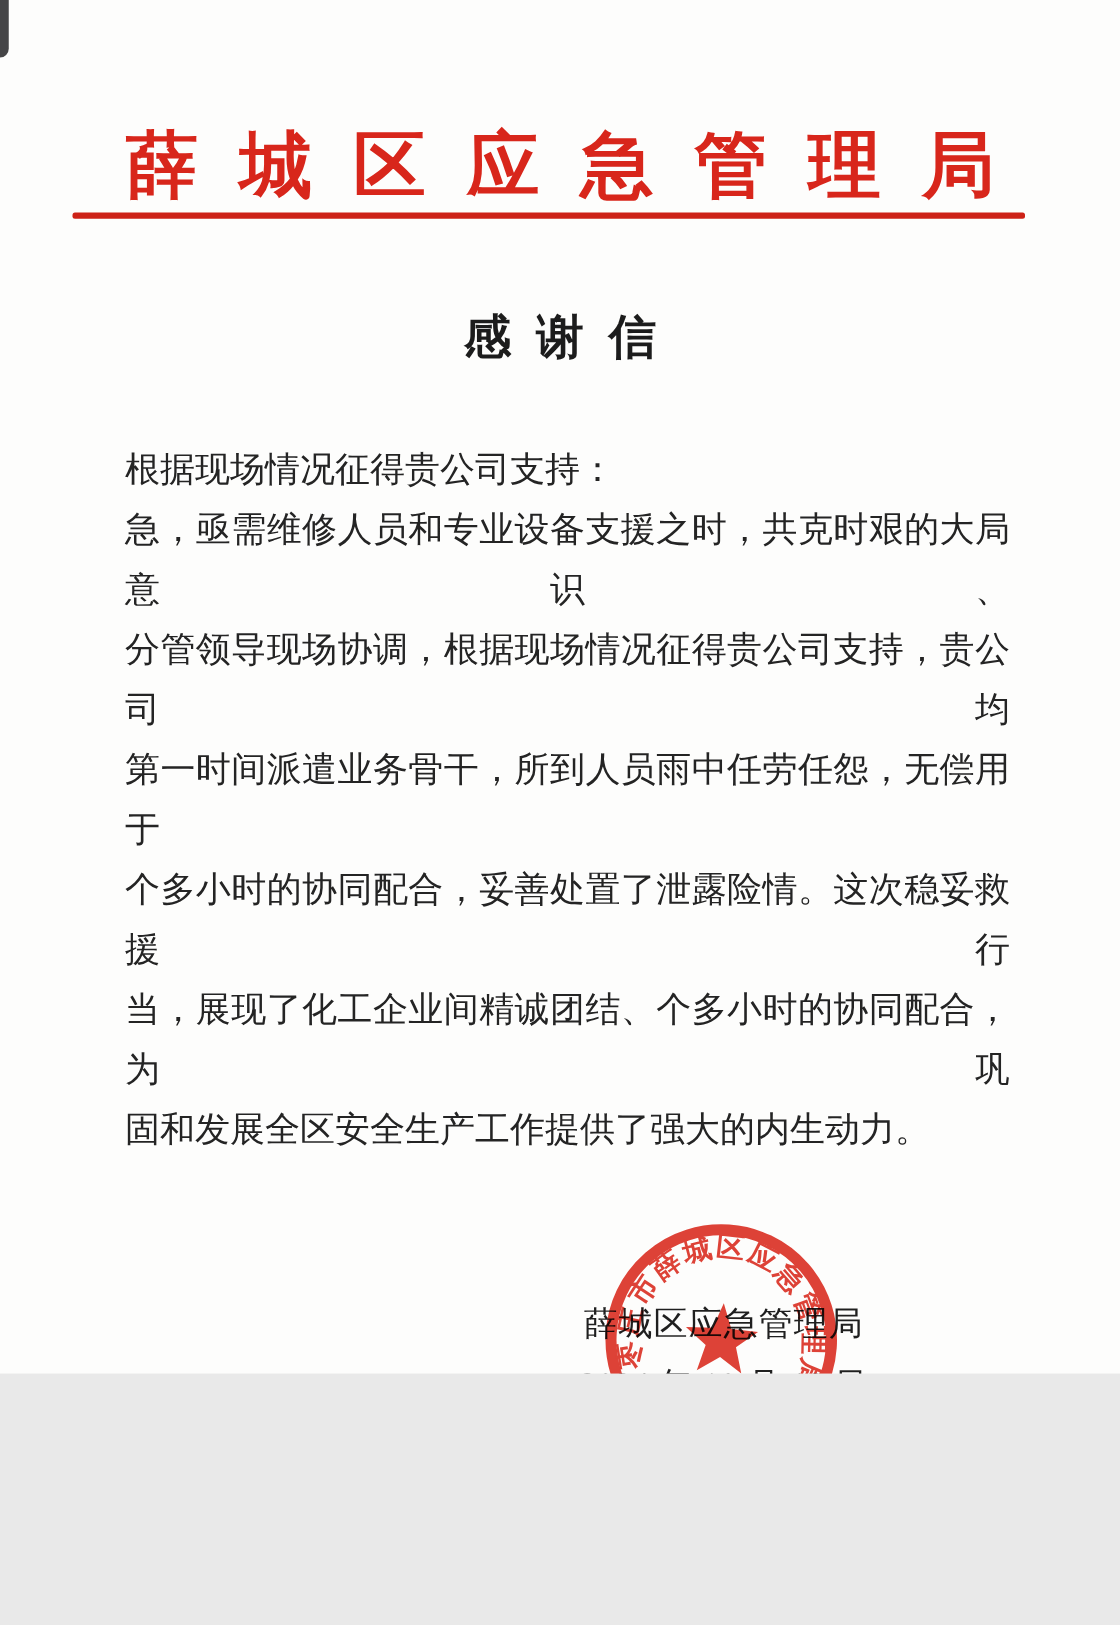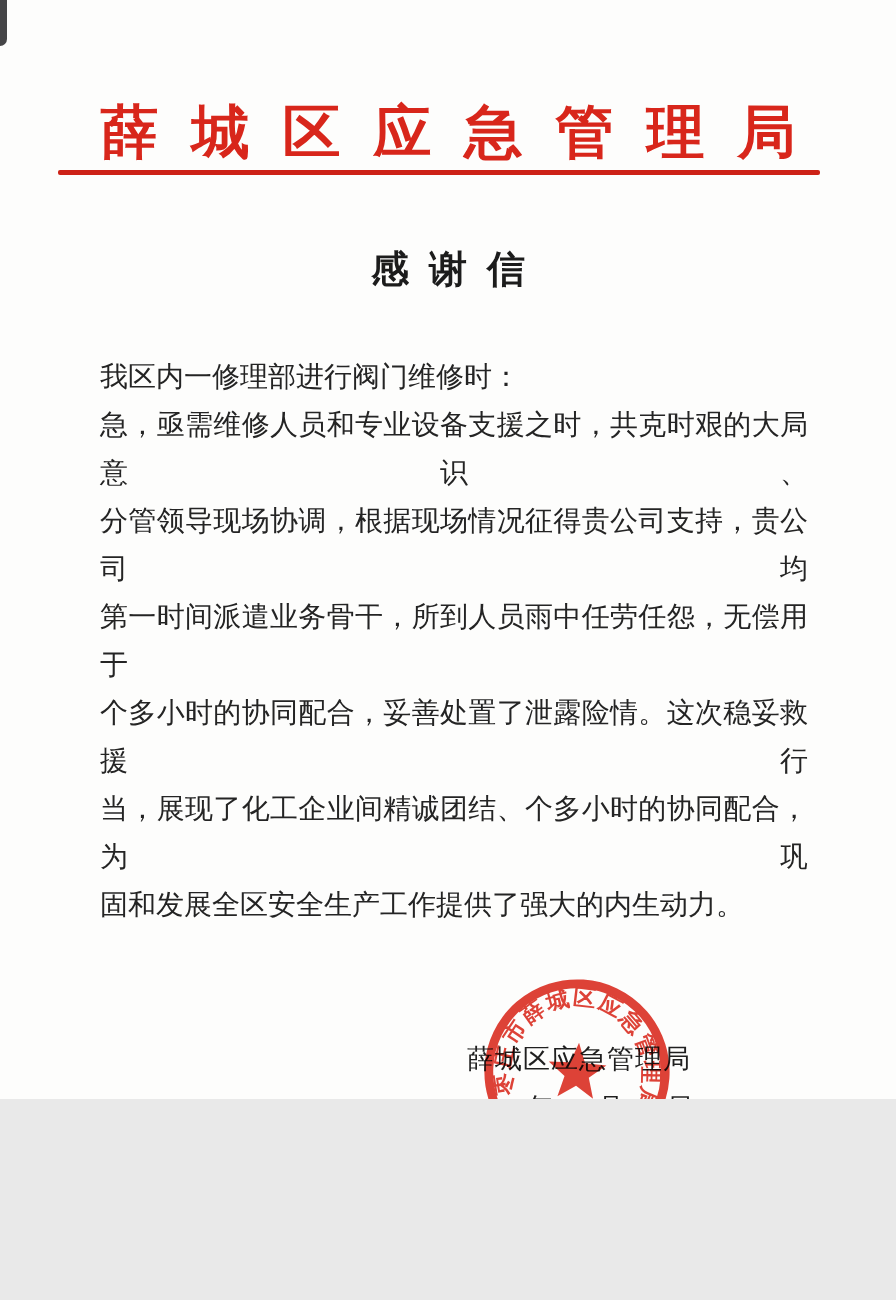--- a/index.html
+++ b/index.html
@@ -68,21 +68,21 @@
 <div class="page">
 
   <div class="corner-artifact"></div>
 
   <div class="letterhead">薛城区应急管理局</div>
   <div class="letterhead-divider"></div>
 
   <div class="letter-title">感谢信</div>
 
   <div class="body-block">
-    <div class="bline salutation">我区内一修理部进行阀门维修时：</div>
+    <div class="bline salutation">根据现场情况征得贵公司支持：</div>
     <div class="bline justify">急，亟需维修人员和专业设备支援之时，共克时艰的大局意识、</div>
     <div class="bline justify">分管领导现场协调，根据现场情况征得贵公司支持，贵公司均</div>
     <div class="bline justify">第一时间派遣业务骨干，所到人员雨中任劳任怨，无偿用于</div>
     <div class="bline justify">个多小时的协同配合，妥善处置了泄露险情。这次稳妥救援行</div>
     <div class="bline justify">当，展现了化工企业间精诚团结、个多小时的协同配合，为巩</div>
     <div class="bline">固和发展全区安全生产工作提供了强大的内生动力。</div>
 
   </div>
 
   <div class="signature">薛城区应急管理局</div>

